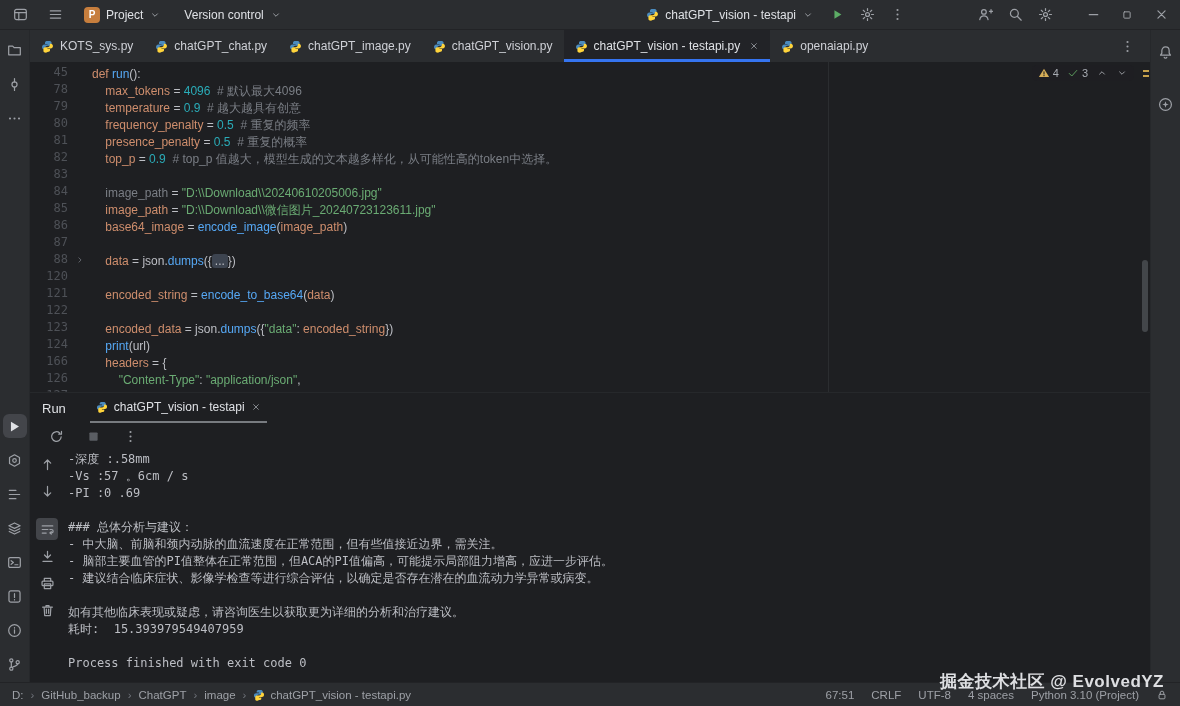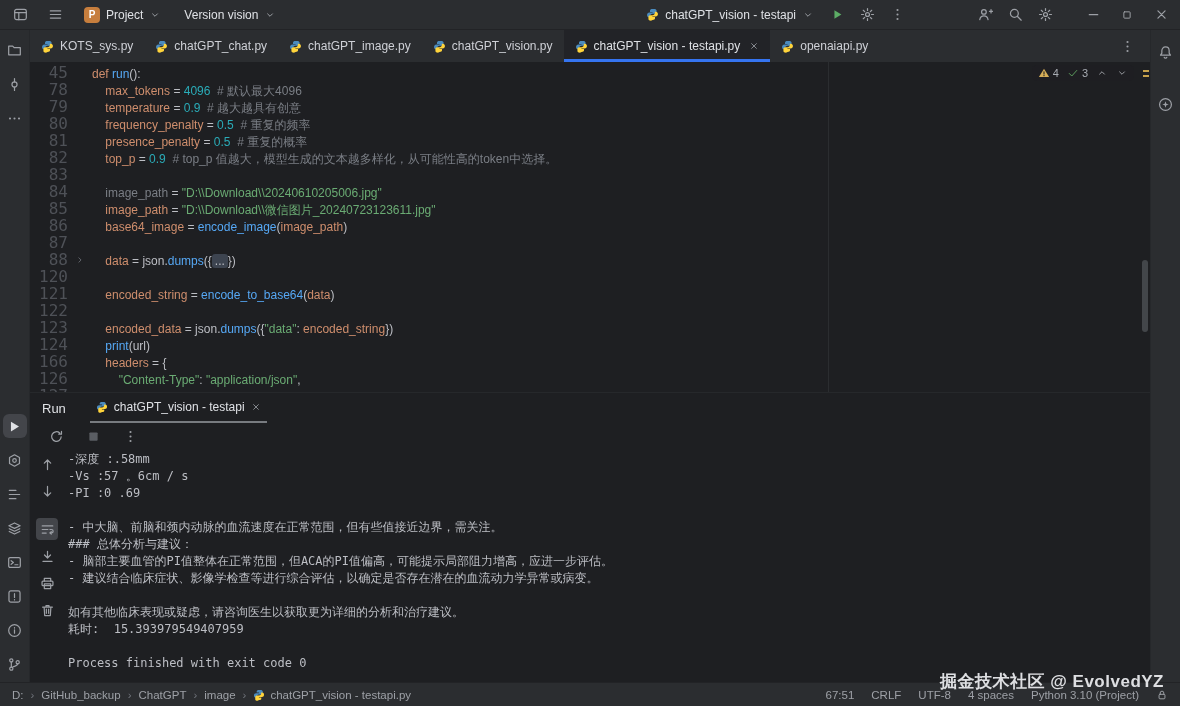--- a/index.html
+++ b/index.html
@@ -43,21 +43,21 @@
   .tabs { display:flex; align-items:stretch; }
   .tab { display:flex; align-items:center; gap:6px; padding:0 11px; color:#CED0D6; position:relative; white-space:nowrap; }
   .tab.active { background:#222327; color:#DFE1E5; }
   .tab.active::after { content:''; position:absolute; left:0; right:0; bottom:0; height:3px; background:#3574F0; }
   .tclose { margin-left:3px; }
   .tab-extra { margin-left:auto; display:flex; align-items:center; gap:8px; padding-right:10px; }
 
   
   .editor { position:absolute; left:30px; right:30px; top:62px; height:330px; background:#1E1F22; overflow:hidden; }
   .gutter { position:absolute; left:0; top:0; bottom:0; width:62px; padding-top:2px;
-    font-family:"DejaVu Sans Mono","Liberation Mono",monospace; font-size:16px; line-height:17px; color:#4E5157; }
+    font-family:"DejaVu Sans Mono","Liberation Mono",monospace; font-size:12px; line-height:17px; color:#4E5157; }
   .gl { height:17px; display:flex; justify-content:flex-end; align-items:center; }
   .fic { width:24px; display:flex; justify-content:center; }
   .fic .ic { color:#6F737A; }
   .code { position:absolute; left:62px; top:0; right:12px; bottom:0; padding-top:4px; overflow:hidden;
     font-family:Liberation Sans, sans-serif; font-size:12px; line-height:17px; white-space:pre; }
   .cl { height:17px; }
   .c-kw { color:#CF8E6D; } .c-var { color:#CF8E6D; } .c-fn { color:#56A8F5; } .c-num { color:#2AACB8; }
   .c-str { color:#6AAB73; } .c-cm { color:#7A7E85; } .c-pl { color:#BCBEC4; } .c-gv { color:#7A7E85; }
   .c-fold { background:#3D4450; color:#BCBEC4; border-radius:3px; padding:0 3px; }
   .guide { position:absolute; left:798px; top:0; bottom:0; width:1px; background:#2B2D30; }
@@ -122,21 +122,21 @@
       <div class="tb-widget">
         <span class="pbadge">P</span>
         <span>Project</span>
         <span class="ic s12">
             <svg viewBox="0 0 16 16" fill="none" stroke="currentColor" stroke-width="1.3" stroke-linecap="round" stroke-linejoin="round">
               <path d="M4.8 6.5L8 9.7l3.2-3.2"></path>
             </svg>
           </span>
       </div>
       <div class="tb-widget">
-        <span>Version vision</span>
+        <span>Version control</span>
         <span class="ic s12">
             <svg viewBox="0 0 16 16" fill="none" stroke="currentColor" stroke-width="1.3" stroke-linecap="round" stroke-linejoin="round">
               <path d="M4.8 6.5L8 9.7l3.2-3.2"></path>
             </svg>
           </span>
       </div>
     </div>
 
     <div class="run-widget">
       <div class="cfg">
@@ -639,22 +639,22 @@
                 <path d="M2.8 4.4h10.4M6.4 4.2V2.7h3.2v1.5M4.4 4.4l.6 9h6l.6-9M6.8 6.6v4.4M9.2 6.6v4.4"></path>
               </svg>
             </span>
           </span>
         </div>
       <div class="console">
           <div class="line">-深度 :.58mm</div>
           <div class="line">-Vs :57 。6cm / s</div>
           <div class="line">-PI :0 .69</div>
           <div class="line">&nbsp;</div>
+          <div class="line">### 总体分析与建议：</div>
           <div class="line">- 中大脑、前脑和颈内动脉的血流速度在正常范围，但有些值接近边界，需关注。</div>
-          <div class="line">### 总体分析与建议：</div>
           <div class="line">- 脑部主要血管的PI值整体在正常范围，但ACA的PI值偏高，可能提示局部阻力增高，应进一步评估。</div>
           <div class="line">- 建议结合临床症状、影像学检查等进行综合评估，以确定是否存在潜在的血流动力学异常或病变。</div>
           <div class="line">&nbsp;</div>
           <div class="line">如有其他临床表现或疑虑，请咨询医生以获取更为详细的分析和治疗建议。</div>
           <div class="line">耗时:  15.393979549407959</div>
           <div class="line">&nbsp;</div>
           <div class="line">Process finished with exit code 0</div>
         </div>
     </div>
   </section>

